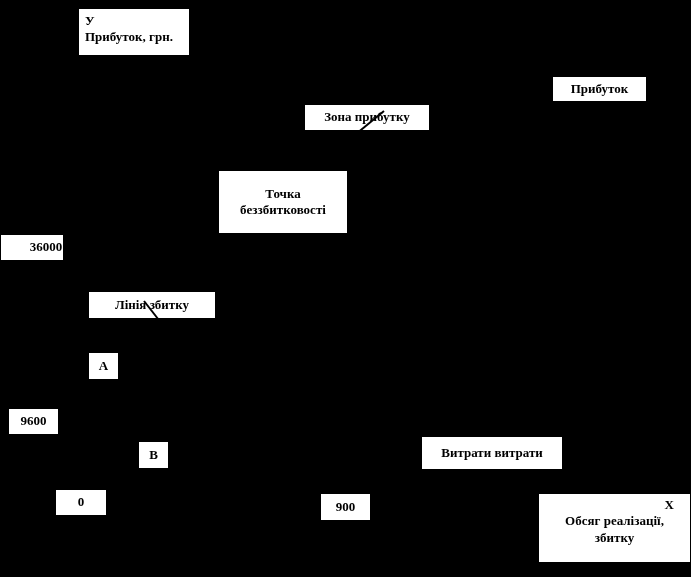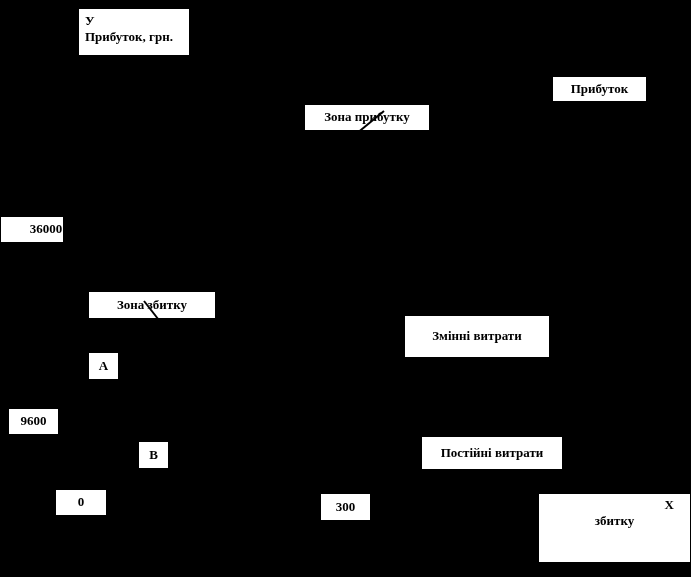--- a/index.html
+++ b/index.html
@@ -31,21 +31,21 @@
     text-align: left;
     z-index: 1;
   }
   
   .b-yaxis       { left: 78px;  top: 8px;   width: 112px; height: 48px;
                    align-items: flex-start; justify-content: flex-start;
                    text-align: left; padding: 4px 6px; }
   .b-profit      { left: 552px; top: 76px;  width: 95px;  height: 26px; }
   .b-profitzone  { left: 304px; top: 104px; width: 126px; height: 27px; }
   .b-breakeven   { left: 218px; top: 170px; width: 130px; height: 64px; }
-  .b-36000       { left: 0px;   top: 216px; width: 64px;  height: 27px; padding-left: 28px; }
+  .b-36000       { left: 0px;   top: 234px; width: 64px;  height: 27px; padding-left: 28px; }
   .b-losszone    { left: 88px;  top: 291px; width: 128px; height: 28px; }
   .b-varcosts    { left: 404px; top: 315px; width: 146px; height: 43px; }
   .b-pointa      { left: 88px;  top: 352px; width: 31px;  height: 28px; }
   .b-9600        { left: 8px;   top: 408px; width: 51px;  height: 27px; }
   .b-fixedline   { left: 455px; top: 390px; width: 204px; height: 25px; }
   .b-pointb      { left: 138px; top: 441px; width: 31px;  height: 28px; }
   .b-fixedcosts  { left: 421px; top: 436px; width: 142px; height: 34px; }
   .b-origin      { left: 55px;  top: 489px; width: 52px;  height: 27px; }
   .b-600         { left: 320px; top: 493px; width: 51px;  height: 28px; }
   .b-xaxis       { left: 538px; top: 493px; width: 153px; height: 70px;
@@ -70,60 +70,62 @@
   </div>
 
   <div class="box b-profit">
     <span>Прибуток</span>
   </div>
 
   <div class="box b-profitzone">
     <span>Зона прибутку</span>
   </div>
 
+  <div class="box b-breakeven">
+    <span>Точка</span>
+    <span>беззбитковості</span>
+  </div>
 
   <div class="box b-36000">
     <span>36000</span>
   </div>
 
   <div class="box b-losszone">
-    <span>Зона збитку</span>
+    <span>Лінія збитку</span>
   </div>
 
-  <div class="box b-varcosts">
-    <span>Змінні витрати</span>
-  </div>
 
   <div class="box b-pointa">
     <span>А</span>
   </div>
 
   <div class="box b-9600">
     <span>9600</span>
   </div>
 
 
   <div class="box b-pointb">
     <span>В</span>
   </div>
 
   <div class="box b-fixedcosts">
-    <span>Постійні витрати</span>
+    <span>Витрати витрати</span>
   </div>
 
   <div class="box b-origin">
     <span>0</span>
   </div>
 
   <div class="box b-600">
-    <span>300</span>
+    <span>900</span>
   </div>
 
   <div class="box b-xaxis">
     <span class="x-letter">X</span>
+    <span>Обсяг реалізації,</span>
     <span>збитку</span>
   </div>
 
   <svg id="leader-overlay" width="691" height="577" viewBox="0 0 691 577" xmlns="http://www.w3.org/2000/svg">
     <line x1="384" y1="111" x2="356" y2="134" stroke="#000000" stroke-width="2"></line>
     <line x1="144" y1="301" x2="162" y2="324" stroke="#000000" stroke-width="2"></line>
   </svg>
 
 </div>
 

